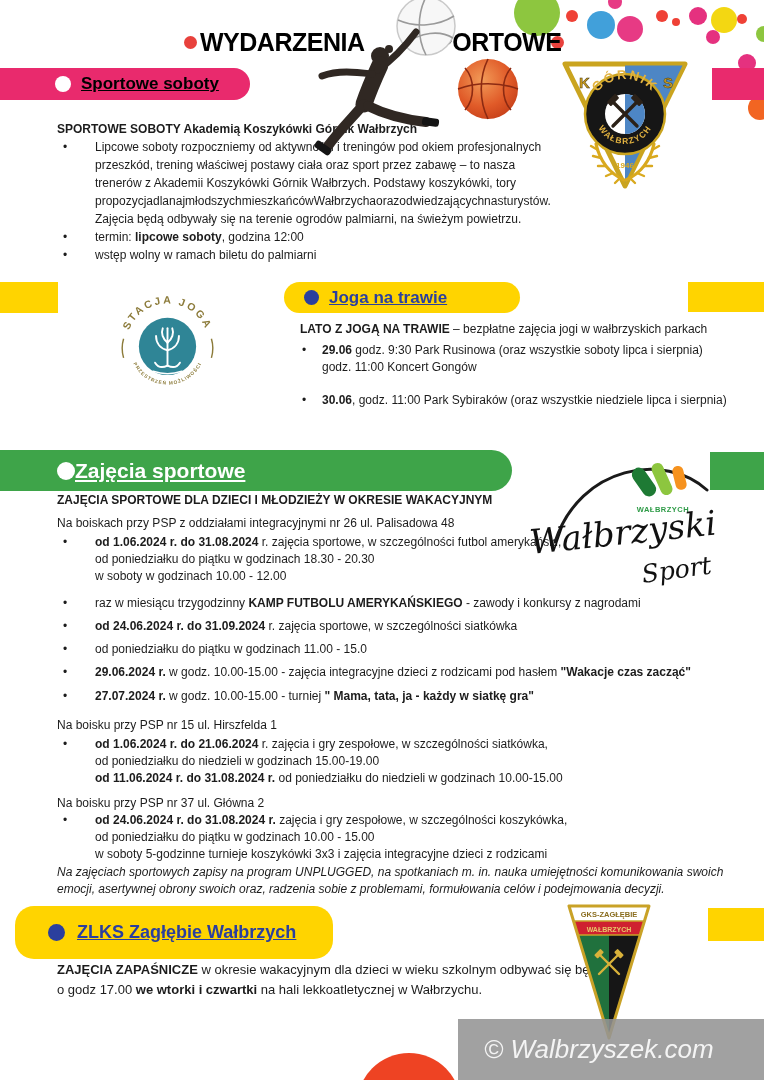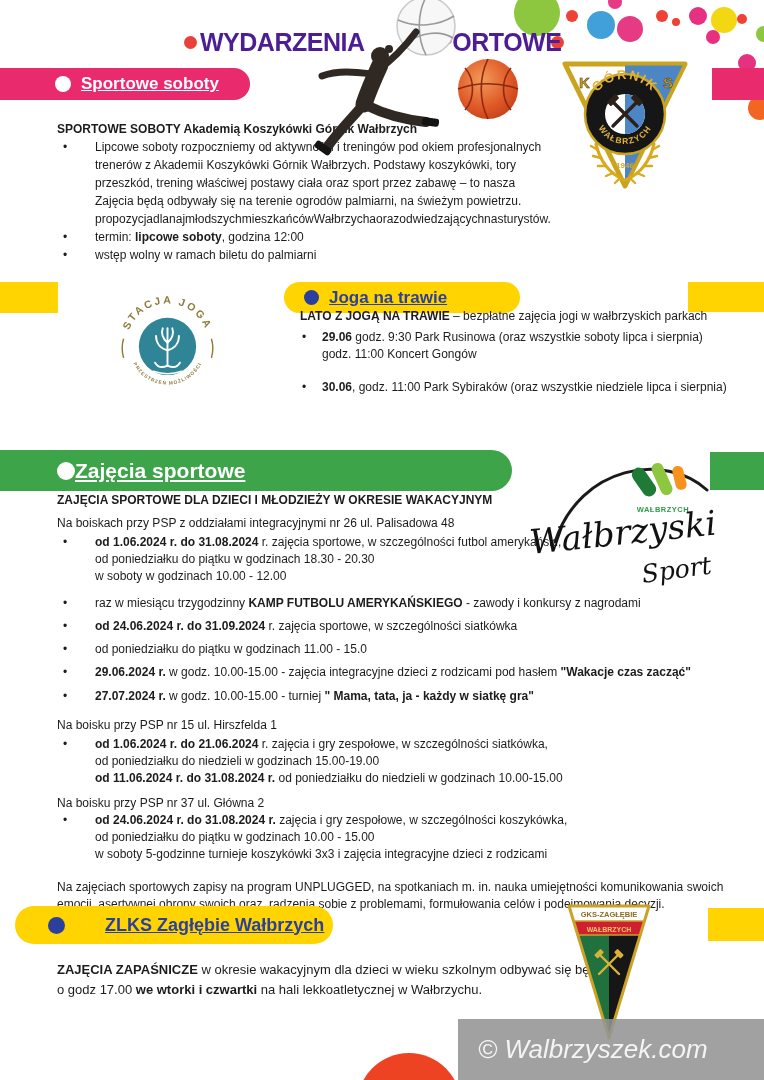--- a/index.html
+++ b/index.html
@@ -1,55 +1,55 @@
 <!DOCTYPE html>
 <html lang="pl"><head>
 <meta charset="utf-8">
 <style>
   html,body{margin:0;padding:0;background:#fff;}
   .page{position:relative;width:764px;height:1080px;background:#fff;overflow:hidden;
         font-family:"Liberation Sans",sans-serif;color:#1c1c1c;}
   
-  .title{position:absolute;font-weight:bold;font-size:25px;color:#4c1d95;letter-spacing:-.5px;}
+  .title{position:absolute;font-weight:bold;font-size:25px;color:#000000;letter-spacing:-.5px;}
   .t1{left:200px;top:28px;}
   .t2{left:420px;top:28px;}
   
   .pill{position:absolute;display:flex;align-items:center;}
   .pill .dotb{border-radius:50%;flex:0 0 auto;}
   .pill .lbl{font-weight:bold;text-decoration:underline;white-space:nowrap;}
   .pill-pink{left:0;top:68px;width:250px;height:32px;background:#e92a6d;border-radius:0 16px 16px 0;}
   .pill-pink .dotb{width:16px;height:16px;background:#fff;margin-left:55px;}
-  .pill-pink .lbl{color:#ffffff;font-size:17px;margin-left:10px;}
+  .pill-pink .lbl{color:#000000;font-size:17px;margin-left:10px;}
   .pill-yoga{left:284px;top:282px;width:236px;height:31px;background:#ffd400;border-radius:16px;}
   .pill-yoga .dotb{width:15px;height:15px;background:#2b3f9e;margin-left:20px;}
   .pill-yoga .lbl{color:#2b3f9e;font-size:17px;margin-left:10px;}
   .pill-green{left:0;top:450px;width:512px;height:41px;background:#3ea449;border-radius:0 21px 21px 0;}
   .pill-green .dotb{width:18px;height:18px;background:#fff;margin-left:57px;}
   .pill-green .lbl{color:#fff;font-size:21px;}
-  .pill-zlks{left:15px;top:906px;width:318px;height:38px;background:#ffd400;border-radius:19px;gap:28px;}
+  .pill-zlks{left:15px;top:906px;width:318px;height:53px;background:#ffd400;border-radius:19px;}
   .pill-zlks .dotb{width:17px;height:17px;background:#2b3f9e;margin-left:33px;}
   .pill-zlks .lbl{color:#2b3f9e;font-size:18px;margin-left:12px;}
   
   .tblock{position:absolute;font-size:12px;}
   .tblock .line{white-space:nowrap;}
   .tblock .li{display:flex;}
   .tblock .marker{flex:0 0 38px;padding-left:6px;box-sizing:border-box;}
   .sec1{left:57px;top:120px;width:485px;line-height:18px;}
-  .secy{left:300px;top:308px;width:450px;line-height:17px;}
+  .secy{left:300px;top:321px;width:450px;line-height:17px;}
   .secy .marker{flex:0 0 22px;padding-left:2px;}
   .secz{left:57px;top:492px;width:660px;line-height:17px;}
   .secl{left:57px;top:960px;width:560px;line-height:20px;font-size:13px;}
   
   .dot{position:absolute;border-radius:50%;}
   .bar{position:absolute;}
   .logo{position:absolute;}
   
   .wmbar{position:absolute;left:458px;top:1019px;width:306px;height:61px;
          background:rgba(148,148,148,.88);z-index:20;display:flex;align-items:center;}
-  .wmtext{font-style:italic;font-size:26px;color:#f4f4f4;padding-left:20px;white-space:nowrap;}
+  .wmtext{font-style:italic;font-size:26px;color:#f4f4f4;padding-left:26px;white-space:nowrap;}
   .pennant{z-index:10;}
 </style>
 </head>
 <body>
 
 <div class="page">
 
   <div id="decor">
       <div class="dot" style="left: 184px; top: 36px; width: 13px; height: 13px; background: rgb(232, 65, 60);"></div>
       <div class="dot" style="left: 551px; top: 36px; width: 13px; height: 13px; background: rgb(232, 65, 60);"></div>
@@ -158,24 +158,24 @@
   </div>
 
   <div class="tblock sec1">
       <div class="blk p">
         <div class="line"><b>SPORTOWE SOBOTY Akademią Koszykówki Górnik Wałbrzych</b></div>
       </div>
       <div class="blk li">
         <span class="marker">•</span>
         <div class="txt">
           <div class="line">Lipcowe soboty rozpoczniemy od aktywności i treningów pod okiem profesjonalnych</div>
+          <div class="line">przeszkód, trening właściwej postawy ciała oraz sport przez zabawę – to nasza</div>
           <div class="line">trenerów z Akademii Koszykówki Górnik Wałbrzych.  Podstawy koszykówki, tory</div>
-          <div class="line">przeszkód, trening właściwej postawy ciała oraz sport przez zabawę – to nasza</div>
+          <div class="line">propozycjadlanajmłodszychmieszkańcówWałbrzychaorazodwiedzającychnasturystów.</div>
           <div class="line">Zajęcia będą odbywały się na terenie ogrodów palmiarni, na świeżym powietrzu.</div>
-          <div class="line">propozycjadlanajmłodszychmieszkańcówWałbrzychaorazodwiedzającychnasturystów.</div>
         </div>
       </div>
       <div class="blk li">
         <span class="marker">•</span>
         <div class="txt">
           <div class="line">termin: <b>lipcowe soboty</b>, godzina 12:00</div>
         </div>
       </div>
       <div class="blk li">
         <span class="marker">•</span>
@@ -311,21 +311,21 @@
         <div class="line">Na boisku przy PSP nr 37 ul. Główna 2</div>
       </div>
       <div class="blk li">
         <span class="marker">•</span>
         <div class="txt">
           <div class="line"><b>od 24.06.2024 r. do 31.08.2024 r.</b> zajęcia i gry zespołowe, w szczególności koszykówka,</div>
           <div class="line">od poniedziałku do piątku w godzinach 10.00 - 15.00</div>
           <div class="line">w soboty 5-godzinne turnieje koszykówki 3x3 i zajęcia integracyjne dzieci z rodzicami</div>
         </div>
       </div>
-      <div class="blk p" style="margin-top: 16px;">
+      <div class="blk p" style="margin-top: 1px; font-style: italic;">
         <div class="line">Na zajęciach sportowych zapisy na program UNPLUGGED, na spotkaniach m. in.  nauka  umiejętności komunikowania swoich</div>
         <div class="line">emocji, asertywnej obrony swoich oraz, radzenia sobie z problemami, formułowania celów i podejmowania decyzji.</div>
       </div>
     </div>
 
   <div class="pill pill-zlks">
     <span class="dotb"></span>
     <span class="lbl">ZLKS Zagłębie Wałbrzych</span>
   </div>
 

